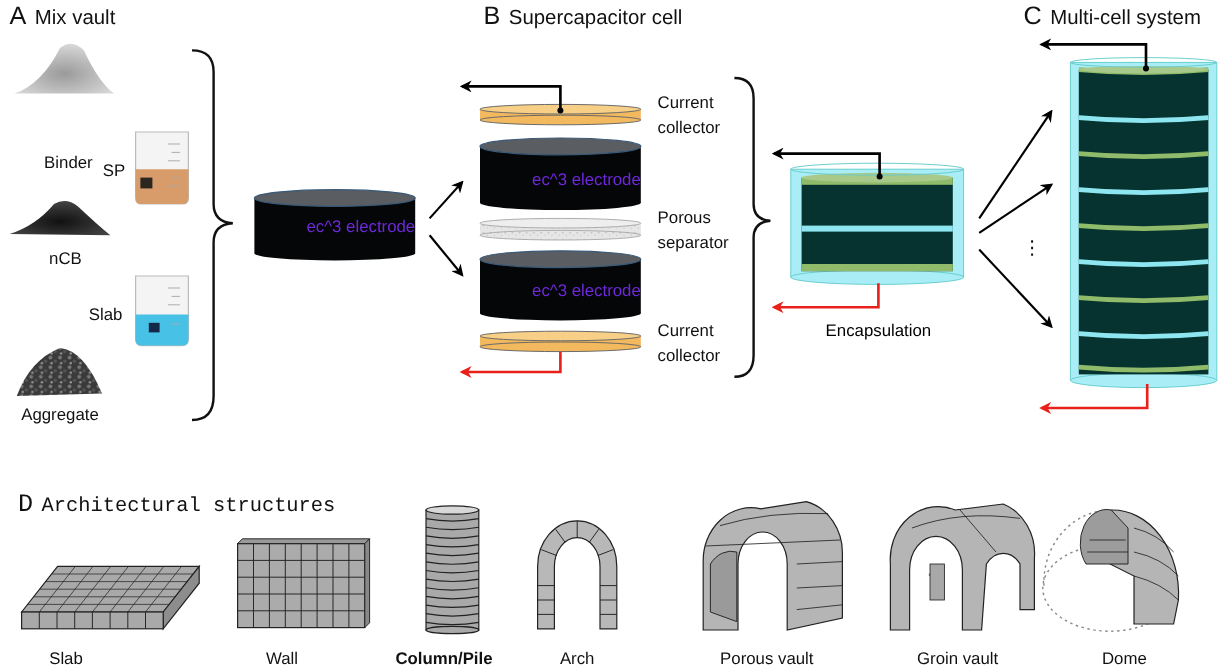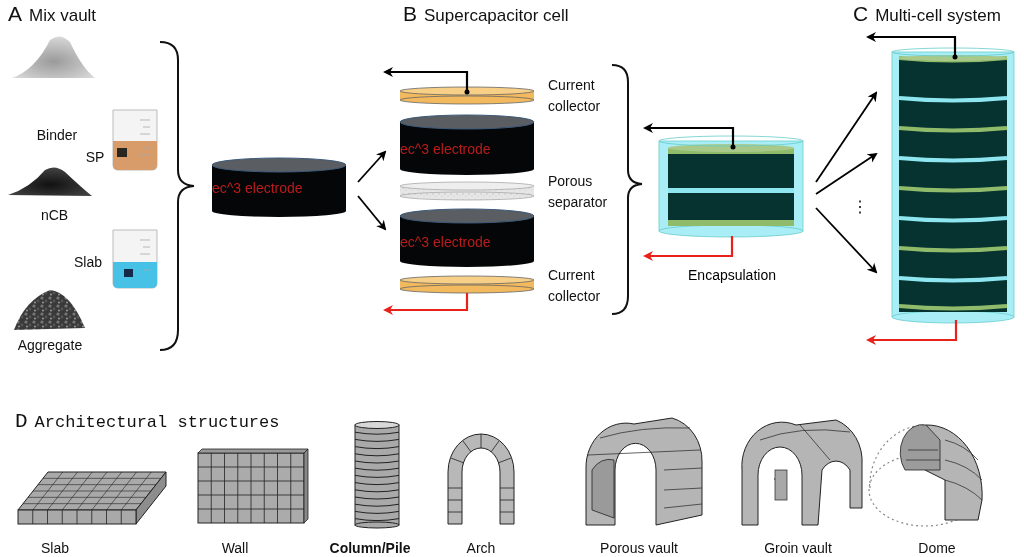--- a/index.html
+++ b/index.html
@@ -2,21 +2,21 @@
 <html><head>
 <meta charset="utf-8">
 <style>
   html,body{margin:0;padding:0;background:#fff;}
   body{width:1024px;height:557px;position:relative;overflow:hidden;font-family:"Liberation Sans",sans-serif;color:#111;}
   .panel-title{position:absolute;font-size:17px;white-space:nowrap;}
   .panel-title .letter{font-size:21px;margin-right:7px;}
   .lbl{position:absolute;font-size:14px;white-space:nowrap;text-align:center;}
   .lbl-left{position:absolute;font-size:14px;line-height:21px;white-space:nowrap;}
   svg{position:absolute;left:0;top:0;}
-  .elec-text{position:absolute;color:#b91c1c;font-size:14px;text-align:left;white-space:nowrap;}
+  .elec-text{position:absolute;color:#6d28d9;font-size:14px;text-align:right;white-space:nowrap;}
   .caption{position:absolute;font-size:14px;text-align:center;width:120px;white-space:nowrap;}
 </style>
 </head>
 <body>
 
 <div class="panel-title" style="left:8px;top:2px;">
   <span class="letter">A</span><span>Mix vault</span>
 </div>
 <div class="panel-title" style="left:403px;top:2px;">
   <span class="letter">B</span><span>Supercapacitor cell</span>
@@ -277,21 +277,21 @@
         <path d="M945,460 Q968,465 982,480"></path>
         <path d="M945,480 Q968,486 982,500"></path>
         <path d="M908,450 L938,450"></path>
         <path d="M906,460 L940,460"></path>
       </g>
   </g>
 
 </svg>
 
 <div class="lbl" style="left:22px;top:88px;width:70px;margin-top:39px;">Binder</div>
-<div class="lbl" style="left:80px;top:134px;width:30px;margin-top:15px;">SP</div>
+<div class="lbl" style="left:80px;top:134px;width:30px;">SP</div>
 <div class="lbl" style="left:27px;top:207px;width:55px;">nCB</div>
 <div class="lbl" style="left:64px;top:254px;width:48px;">Slab</div>
 <div class="lbl" style="left:6px;top:337px;width:88px;">Aggregate</div>
 
 <div class="elec-text" style="left:212px;top:180px;width:134px;">ec^3 electrode</div>
 <div class="elec-text" style="left:400px;top:141px;width:134px;">ec^3 electrode</div>
 <div class="elec-text" style="left:400px;top:234px;width:134px;">ec^3 electrode</div>
 
 <div class="lbl-left" style="left:548px;top:75px;">
   <div>Current</div>

